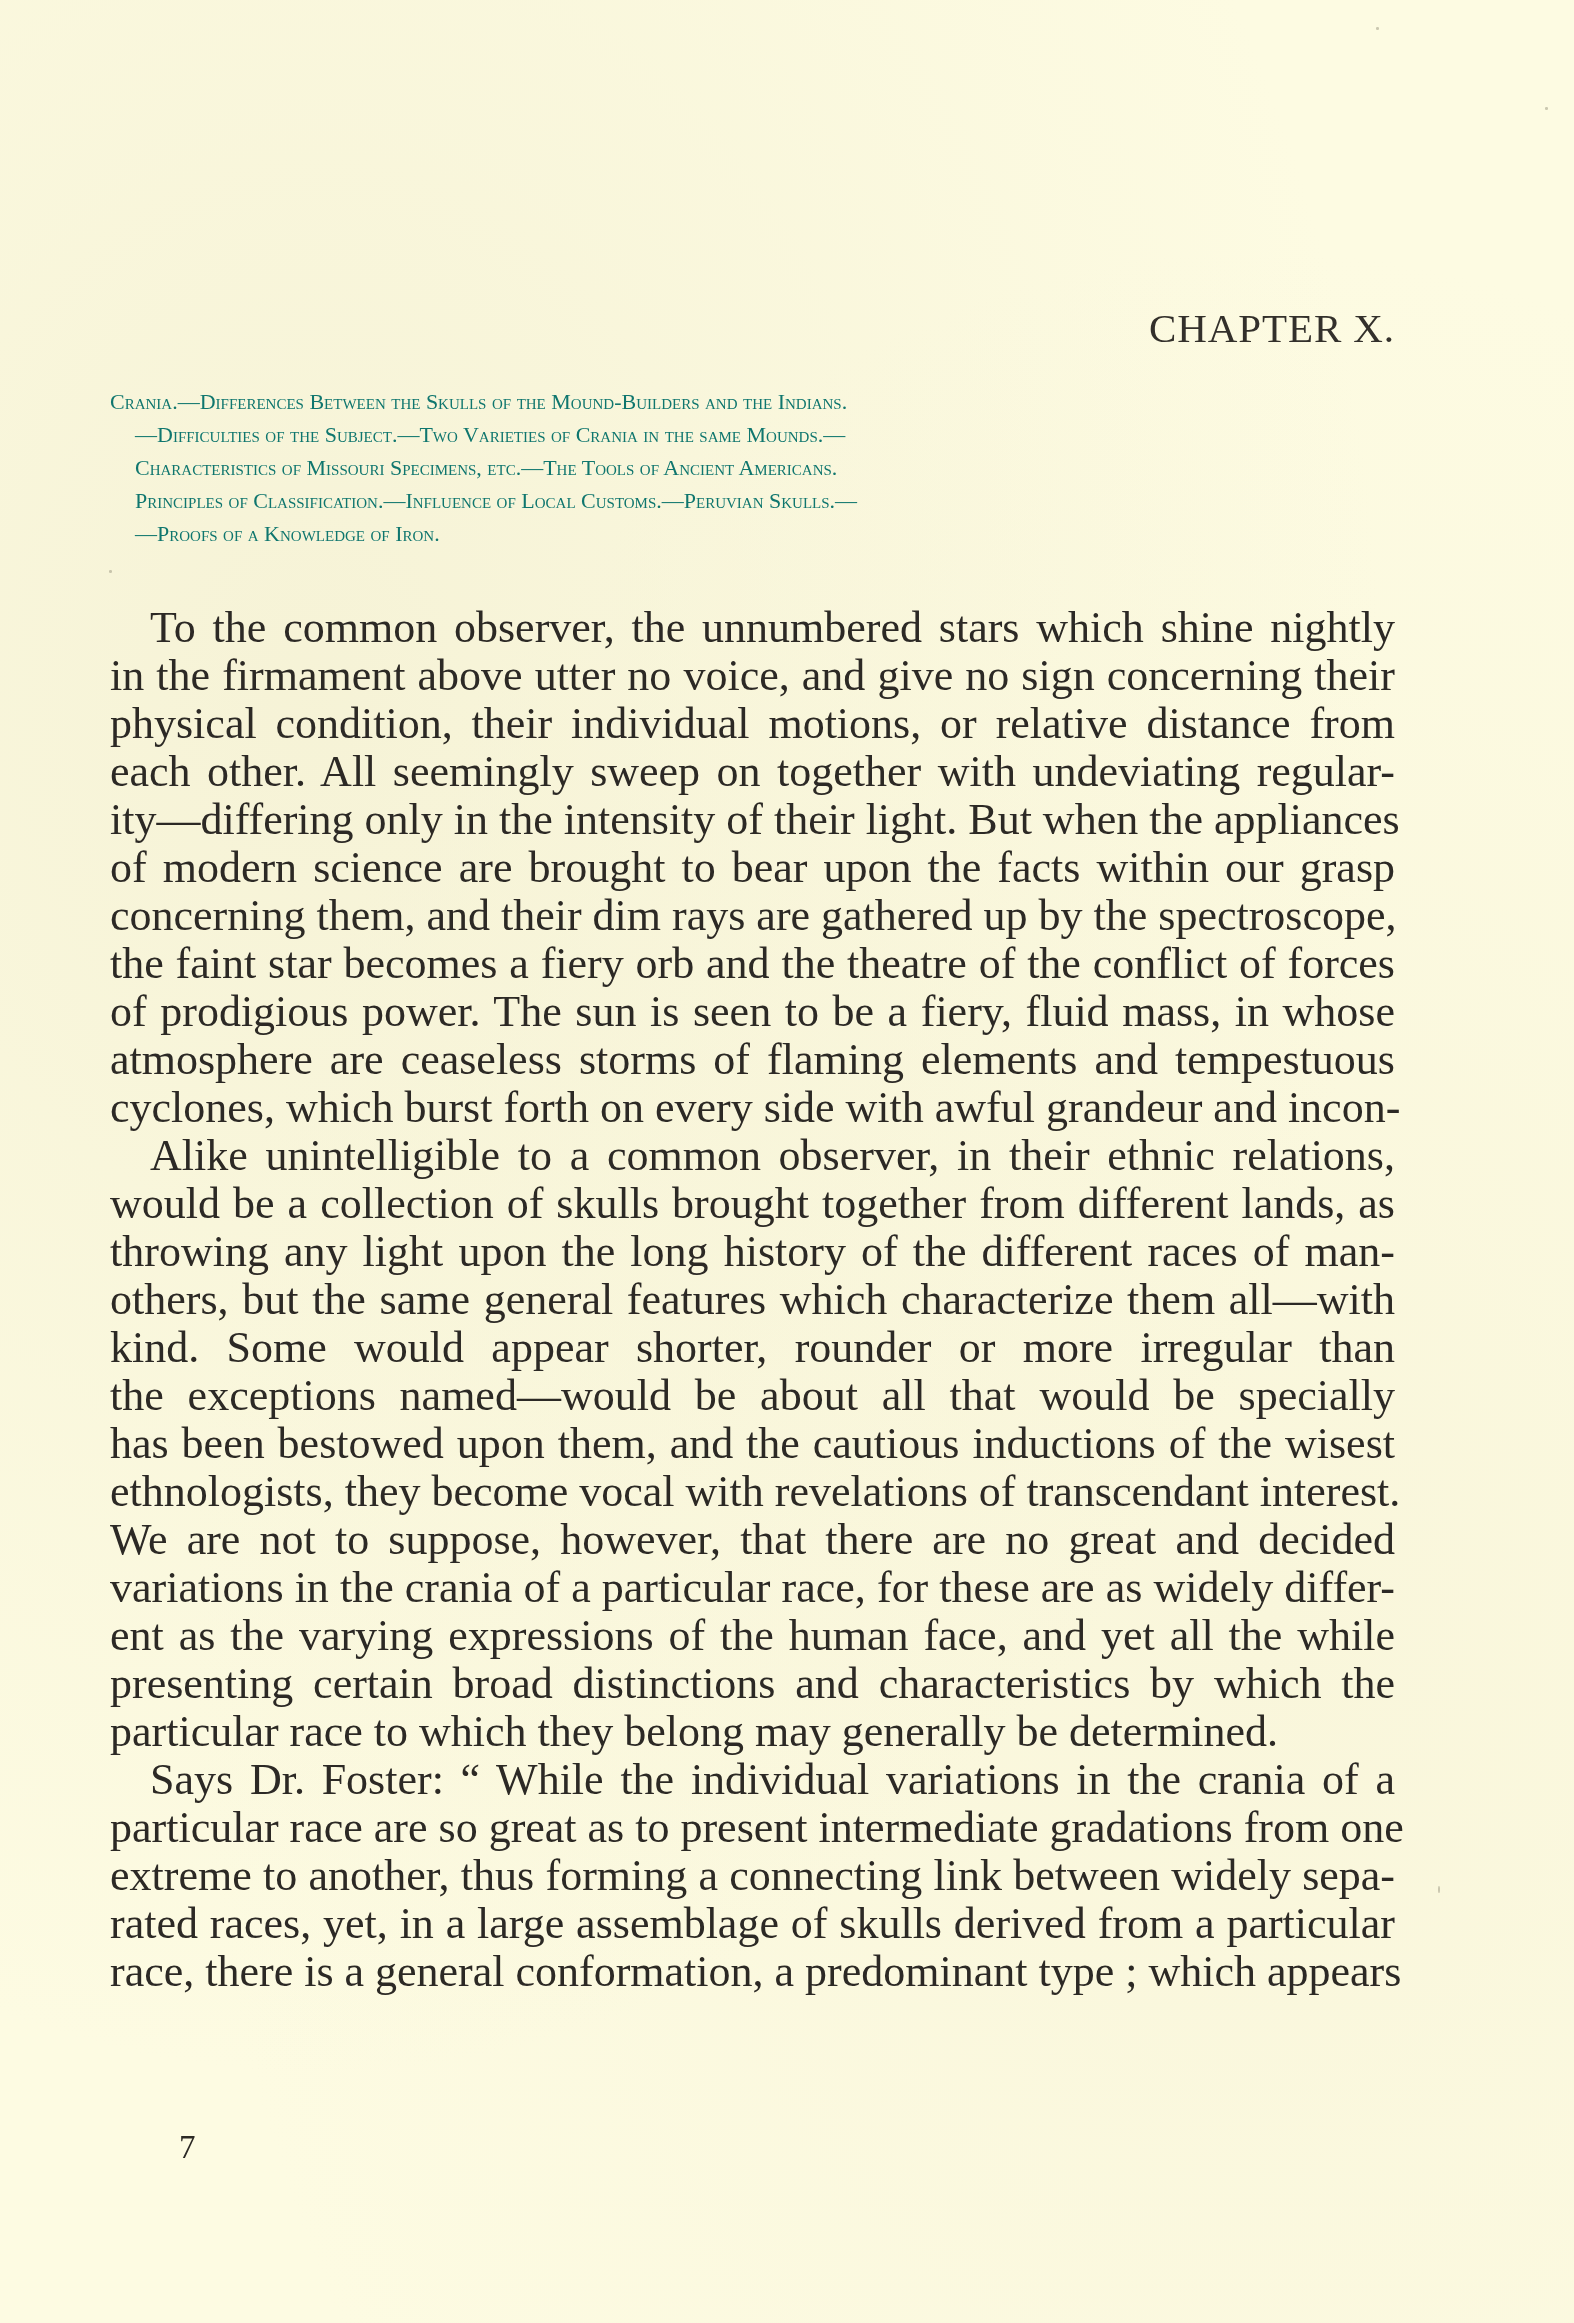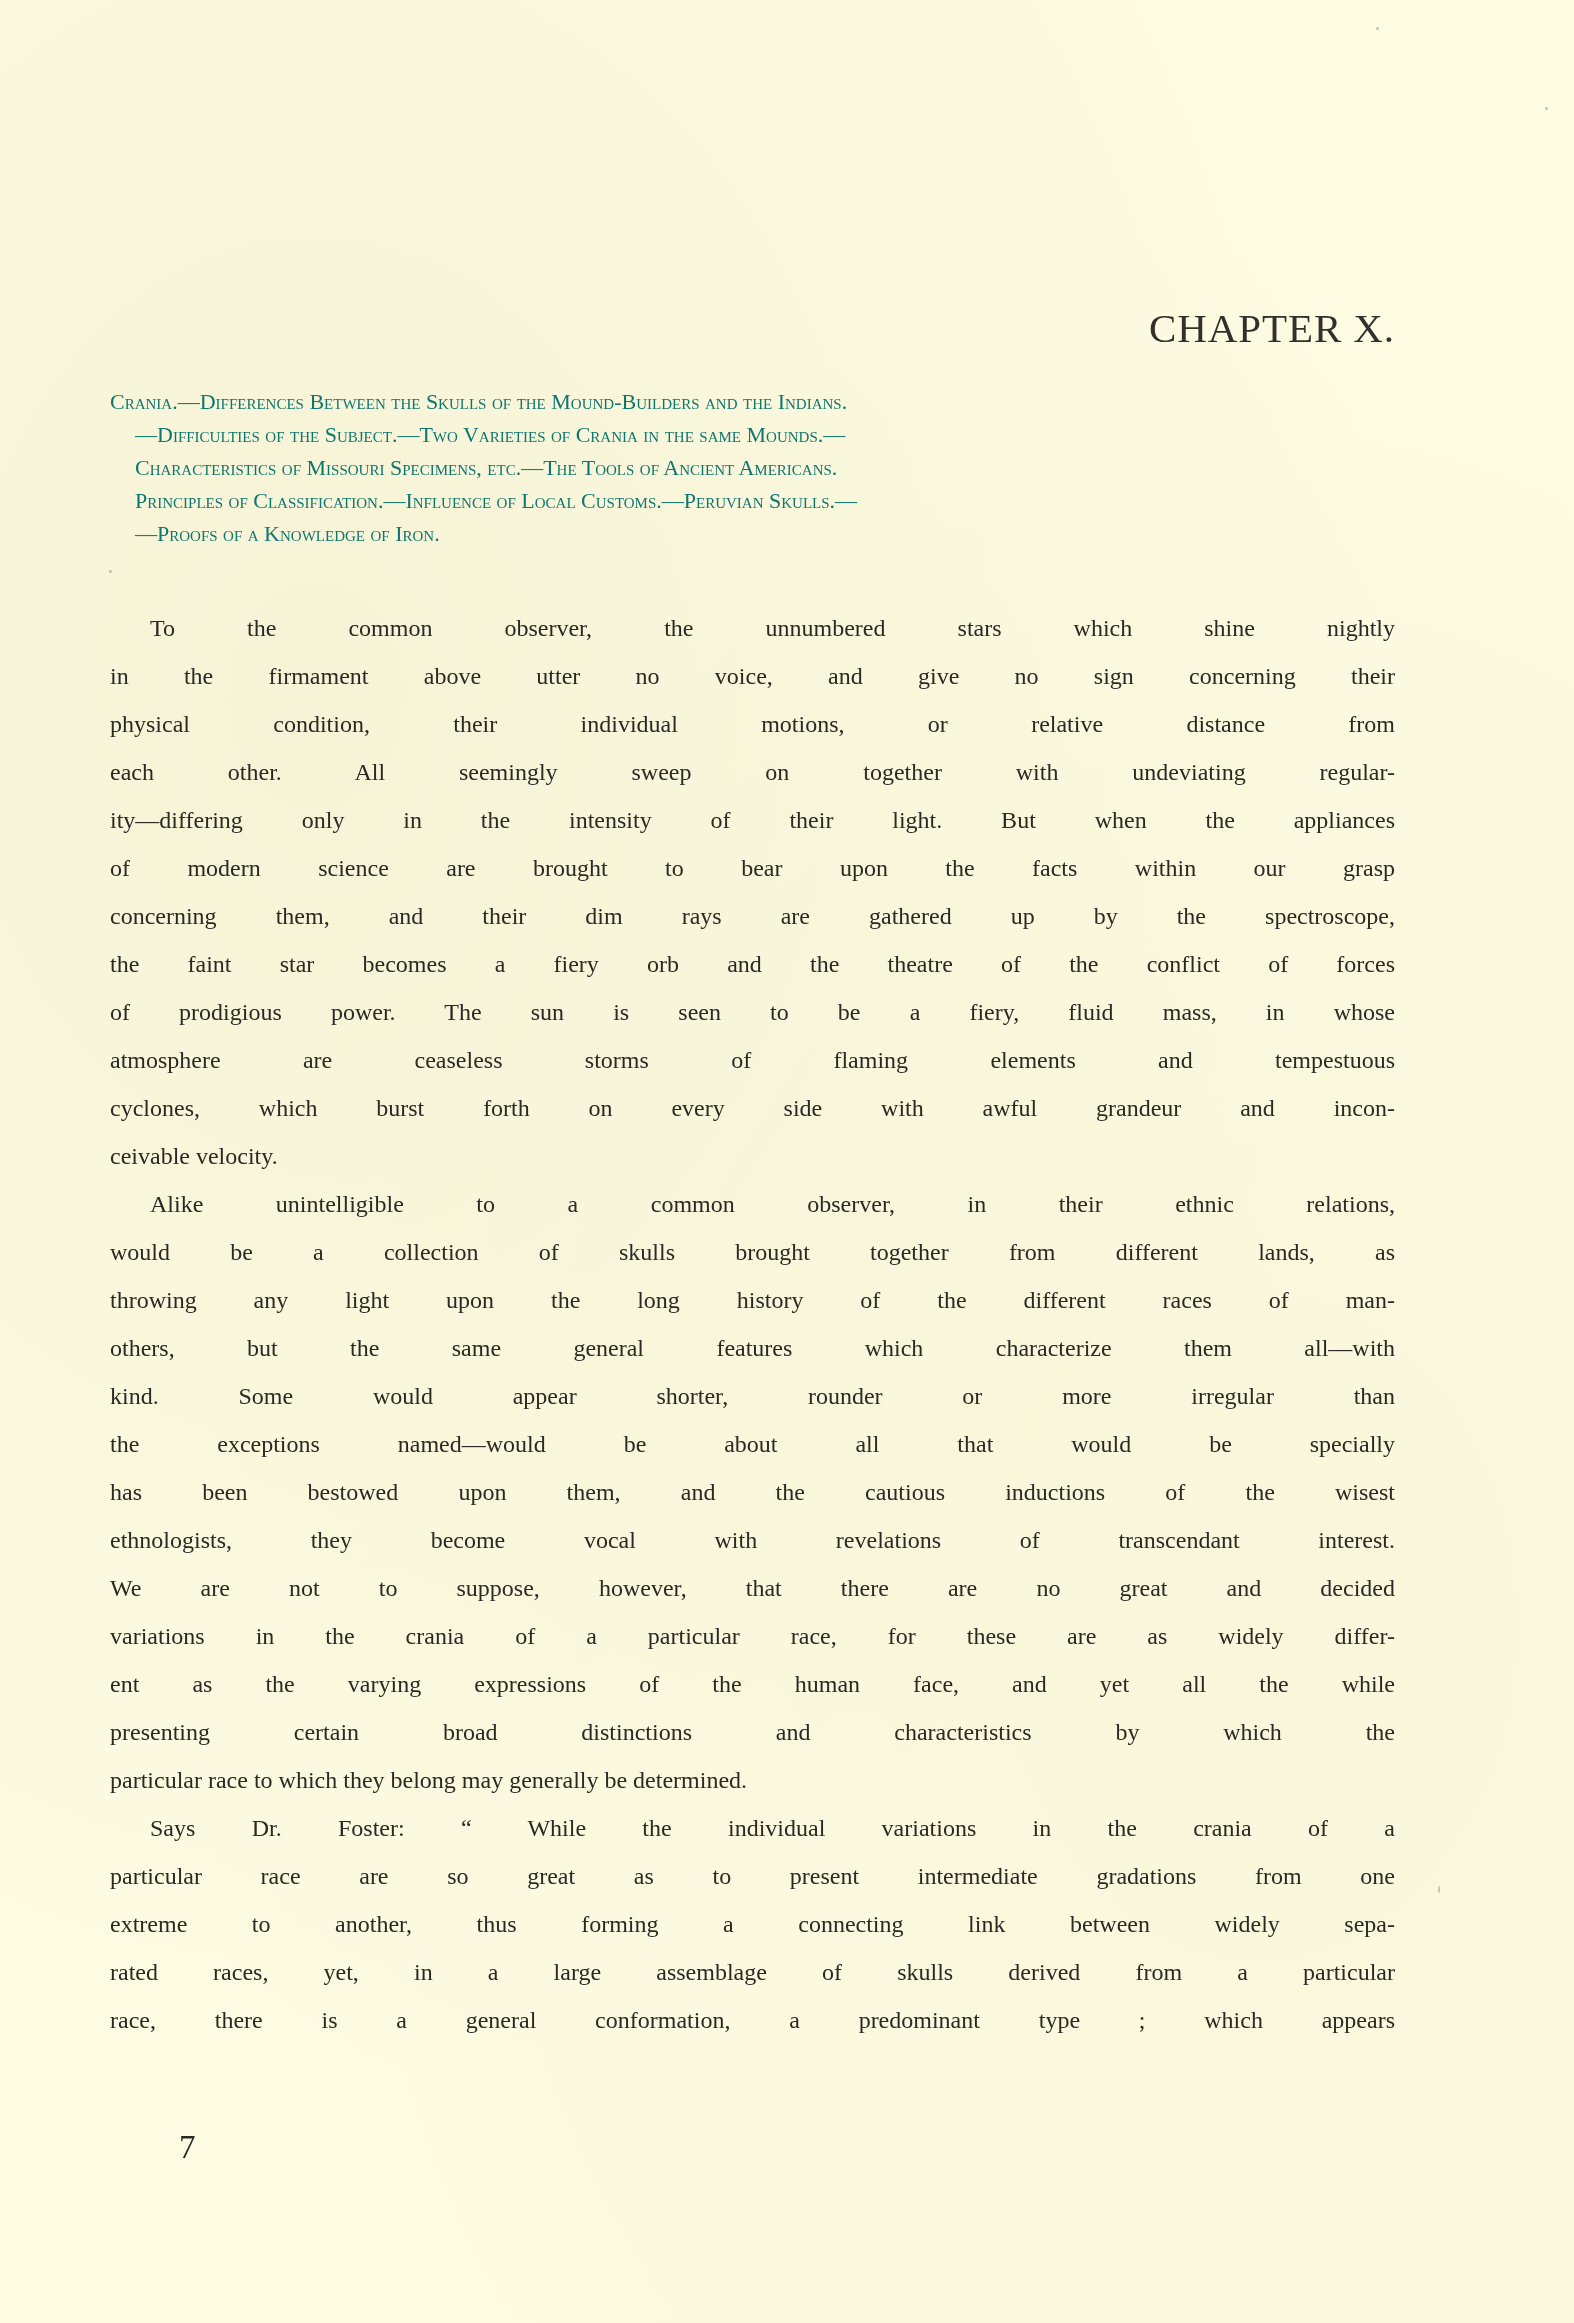--- a/index.html
+++ b/index.html
@@ -53,21 +53,21 @@
       white-space: nowrap;
     }
     .synopsis .line.indent {
       padding-left: 25px;
     }
     .body-text {
       position: absolute;
       top: 604px;
       left: 0;
       width: 1285px;
-      font-size: 24px;
+      font-size: 44px;
       line-height: 48px;
       color: #2c2925;
     }
     .body-text .ln {
       display: block;
       white-space: nowrap;
       text-align: justify;
       text-align-last: justify;
     }
     .body-text .ln.last {
@@ -112,21 +112,20 @@
       <span class="ln">in the firmament above utter no voice, and give no sign concerning their</span>
       <span class="ln">physical condition, their individual motions, or relative distance from</span>
       <span class="ln">each other.  All seemingly sweep on together with undeviating regular-</span>
       <span class="ln">ity—differing only in the intensity of their light.  But when the appliances</span>
       <span class="ln">of modern science are brought to bear upon the facts within our grasp</span>
       <span class="ln">concerning them, and their dim rays are gathered up by the spectroscope,</span>
       <span class="ln">the faint star becomes a fiery orb and the theatre of the conflict of forces</span>
       <span class="ln">of prodigious power.  The sun is seen to be a fiery, fluid mass, in whose</span>
       <span class="ln">atmosphere are ceaseless storms of flaming elements and tempestuous</span>
       <span class="ln">cyclones, which burst forth on every side with awful grandeur and incon-</span>
-      <span class="ln last">ceivable velocity.</span>
     </div>
 
     <div>
       <span class="ln first">Alike unintelligible to a common observer, in their ethnic relations,</span>
       <span class="ln">would be a collection of skulls brought together from different lands, as</span>
       <span class="ln">throwing any light upon the long history of the different races of man-</span>
       <span class="ln">others, but the same general features which characterize them all—with</span>
       <span class="ln">kind.  Some would appear shorter, rounder or more irregular than</span>
       <span class="ln">the exceptions named—would be about all that would be specially</span>
       <span class="ln">has been bestowed upon them, and the cautious inductions of the wisest</span>

